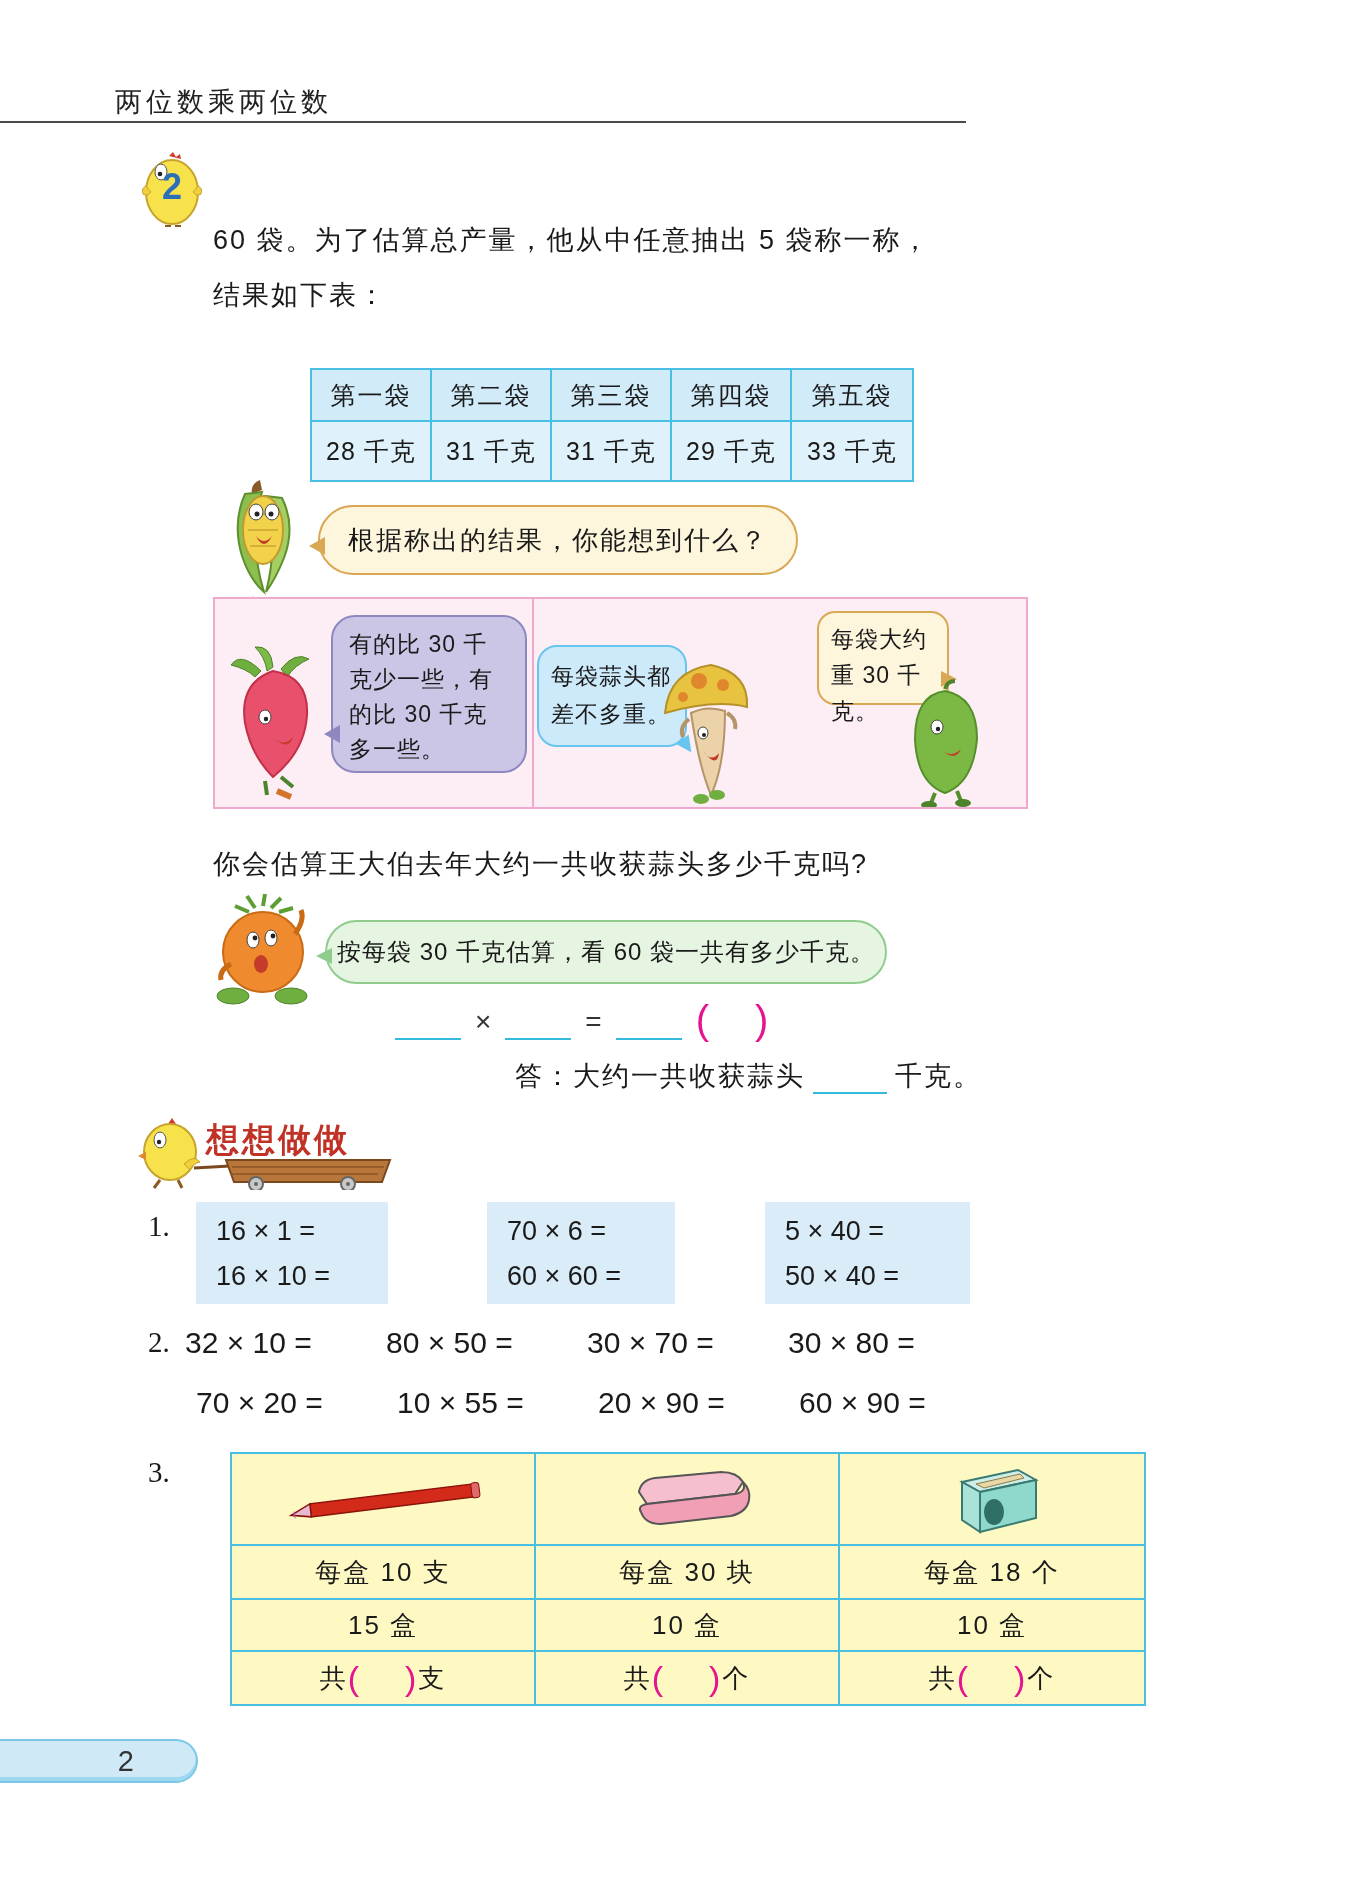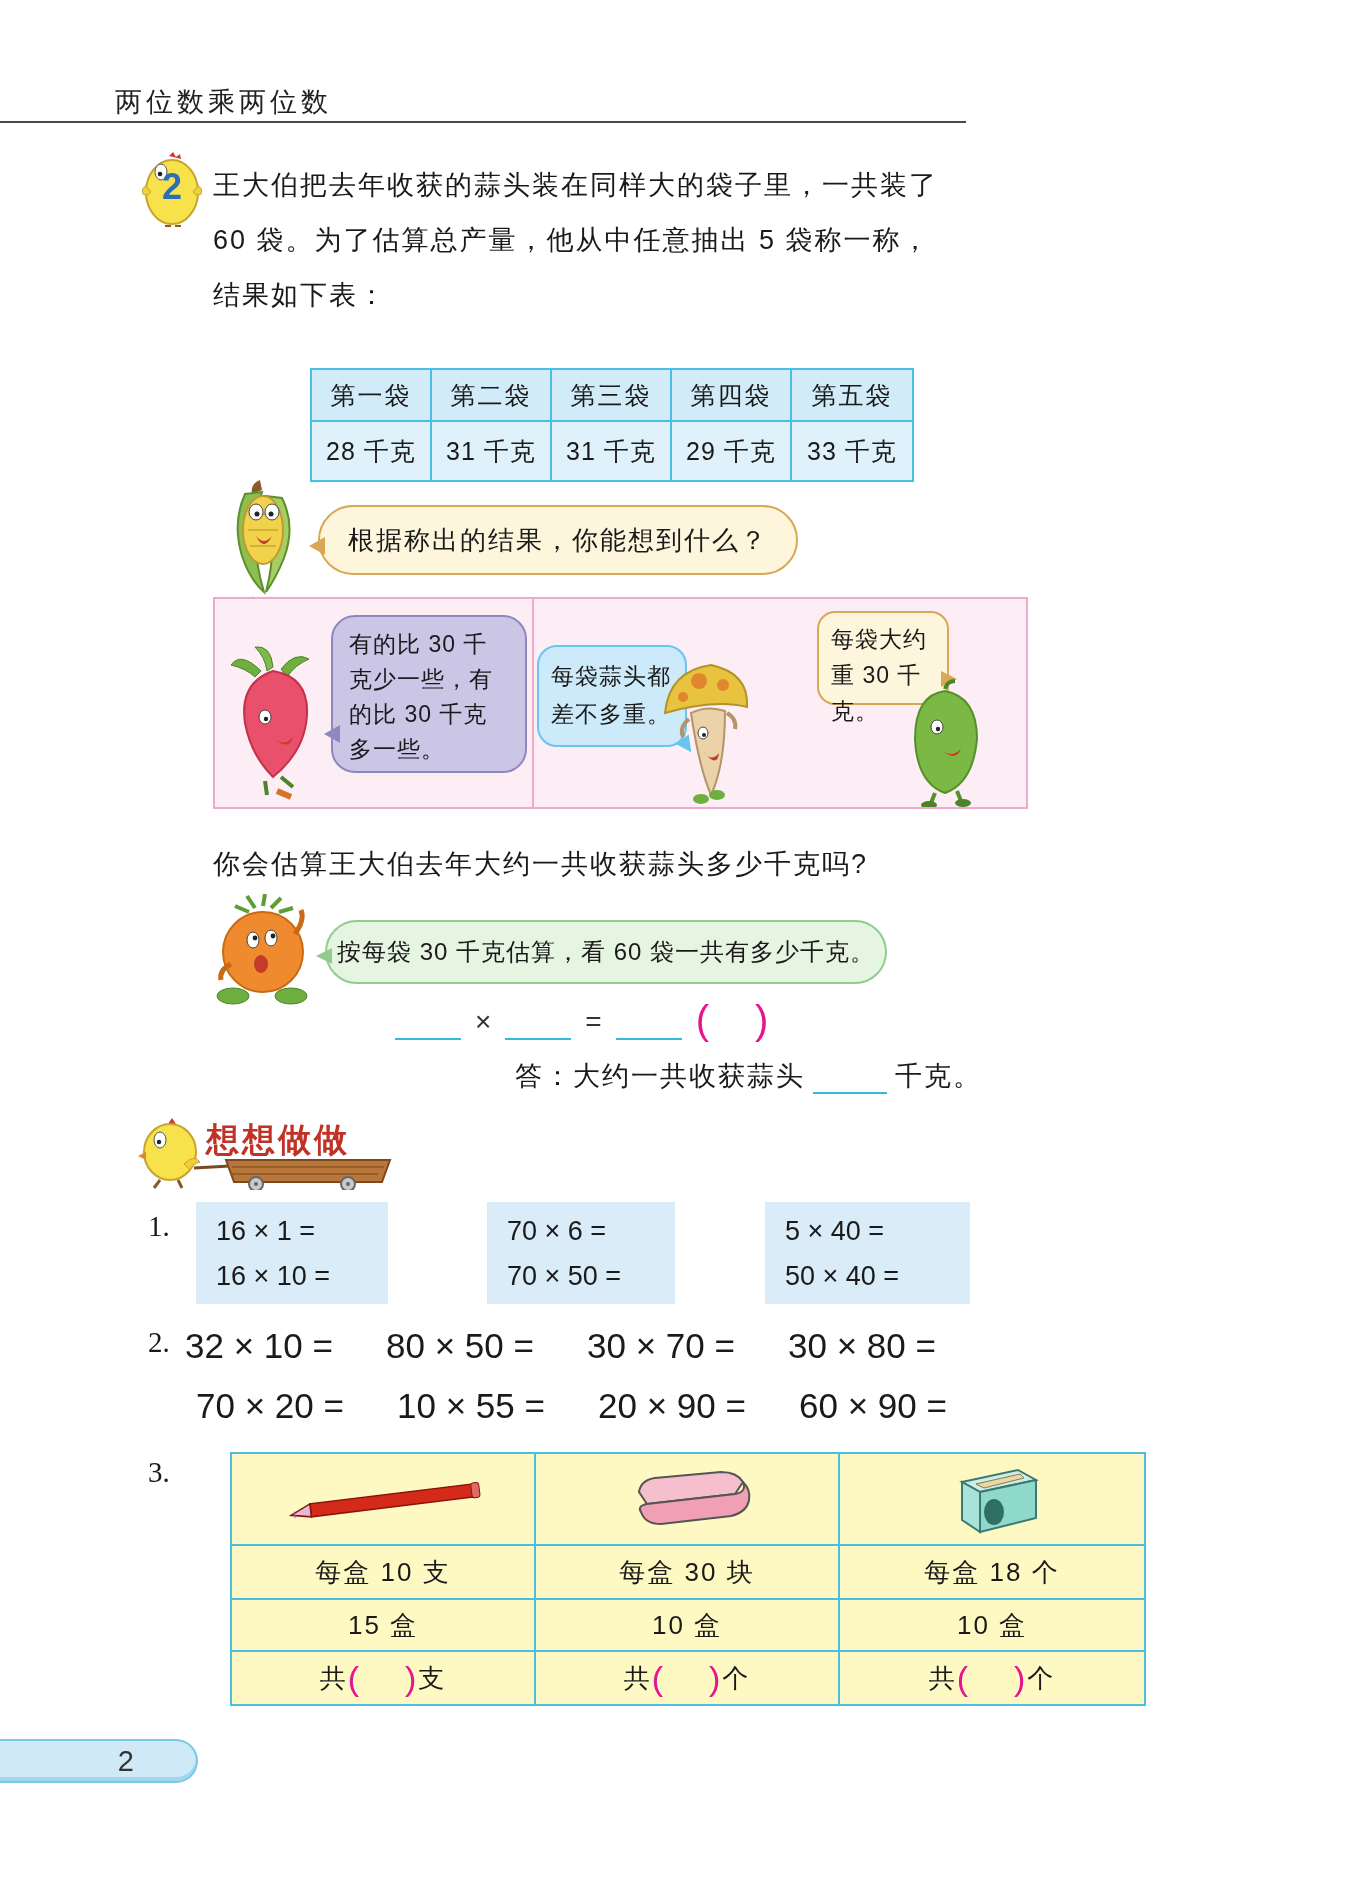--- a/index.html
+++ b/index.html
@@ -79,21 +79,21 @@
   .thinkdo-title{position:absolute;left:68px;top:2px;font-size:33px;font-weight:bold;
       color:#c13226;letter-spacing:3px;}
 
   .exlabel{position:absolute;font-size:29px;font-family:"Liberation Serif","DejaVu Serif",serif;}
   .ex1-box{position:absolute;top:1202px;height:102px;background:#d9ecf8;box-sizing:border-box;
       padding:7px 0 0 20px;font-size:27px;line-height:45px;}
   .ex1-b1{left:196px;width:192px;}
   .ex1-b2{left:487px;width:188px;}
   .ex1-b3{left:765px;width:205px;}
 
-  .ex2-row{position:absolute;display:flex;font-size:35px;}
+  .ex2-row{position:absolute;display:flex;font-size:30px;}
   .ex2-row span{width:201px;}
   .ex2-r1{left:185px;top:1326px;}
   .ex2-r2{left:196px;top:1386px;}
 
   
   .itable{position:absolute;left:230px;top:1452px;display:grid;
       grid-template-columns:repeat(3,304px);grid-template-rows:92px 54px 52px 52px;
       border:2px solid #49c0e3;background:#d8eef9;}
   .itable .cell{border-right:2px solid #49c0e3;border-bottom:2px solid #49c0e3;
       display:flex;align-items:center;justify-content:center;font-size:26px;letter-spacing:2px;background:#fef9c3;}
@@ -122,21 +122,20 @@
       <ellipse cx="31" cy="40" rx="26" ry="32" fill="#f7e24c" stroke="#c7a42d" stroke-width="2"></ellipse>
       <path d="M5 34 q-5 2 -3 8 q4 3 8 -2 z" fill="#f0cf3a" stroke="#c7a42d"></path>
       <path d="M57 34 q5 2 3 8 q-4 3 -8 -2 z" fill="#f0cf3a" stroke="#c7a42d"></path>
       <ellipse cx="20" cy="20" rx="6" ry="8" fill="#ffffff" stroke="#555"></ellipse>
       <circle cx="19" cy="22" r="2.3" fill="#222"></circle>
       <path d="M24 74 h6 M34 74 h6" stroke="#8a5a20" stroke-width="2"></path>
     </svg>
     <div class="badge-num">2</div>
   </div>
 
-  <div class="ptext l1">王大伯把去年收获的蒜头装在同样大的袋子里，一共装了</div>
   <div class="ptext l2">60 袋。为了估算总产量，他从中任意抽出 5 袋称一称，</div>
   <div class="ptext l3">结果如下表：</div>
 
   <div class="wtable">
     <div class="hc">第一袋</div>
     <div class="hc">第二袋</div>
     <div class="hc">第三袋</div>
     <div class="hc">第四袋</div>
     <div class="hc last">第五袋</div>
     <div class="vc">28 千克</div>
@@ -261,21 +260,21 @@
     <div class="thinkdo-title">想想做做</div>
   </div>
 
   <div class="exlabel" style="left:148px;top:1210px">1.</div>
   <div class="ex1-box ex1-b1">
     <div>16 × 1 =</div>
     <div>16 × 10 =</div>
   </div>
   <div class="ex1-box ex1-b2">
     <div>70 × 6 =</div>
-    <div>70 × 50 =</div>
+    <div>60 × 60 =</div>
   </div>
   <div class="ex1-box ex1-b3">
     <div>5 × 40 =</div>
     <div>50 × 40 =</div>
   </div>
 
   <div class="exlabel" style="left:148px;top:1326px">2.</div>
   <div class="ex2-row ex2-r1">
     <span>32 × 10 =</span>
     <span>80 × 50 =</span>

